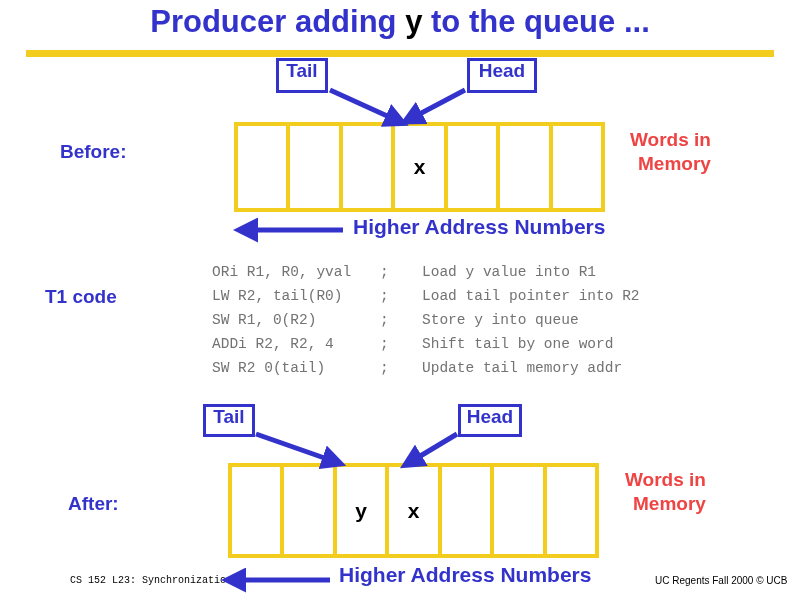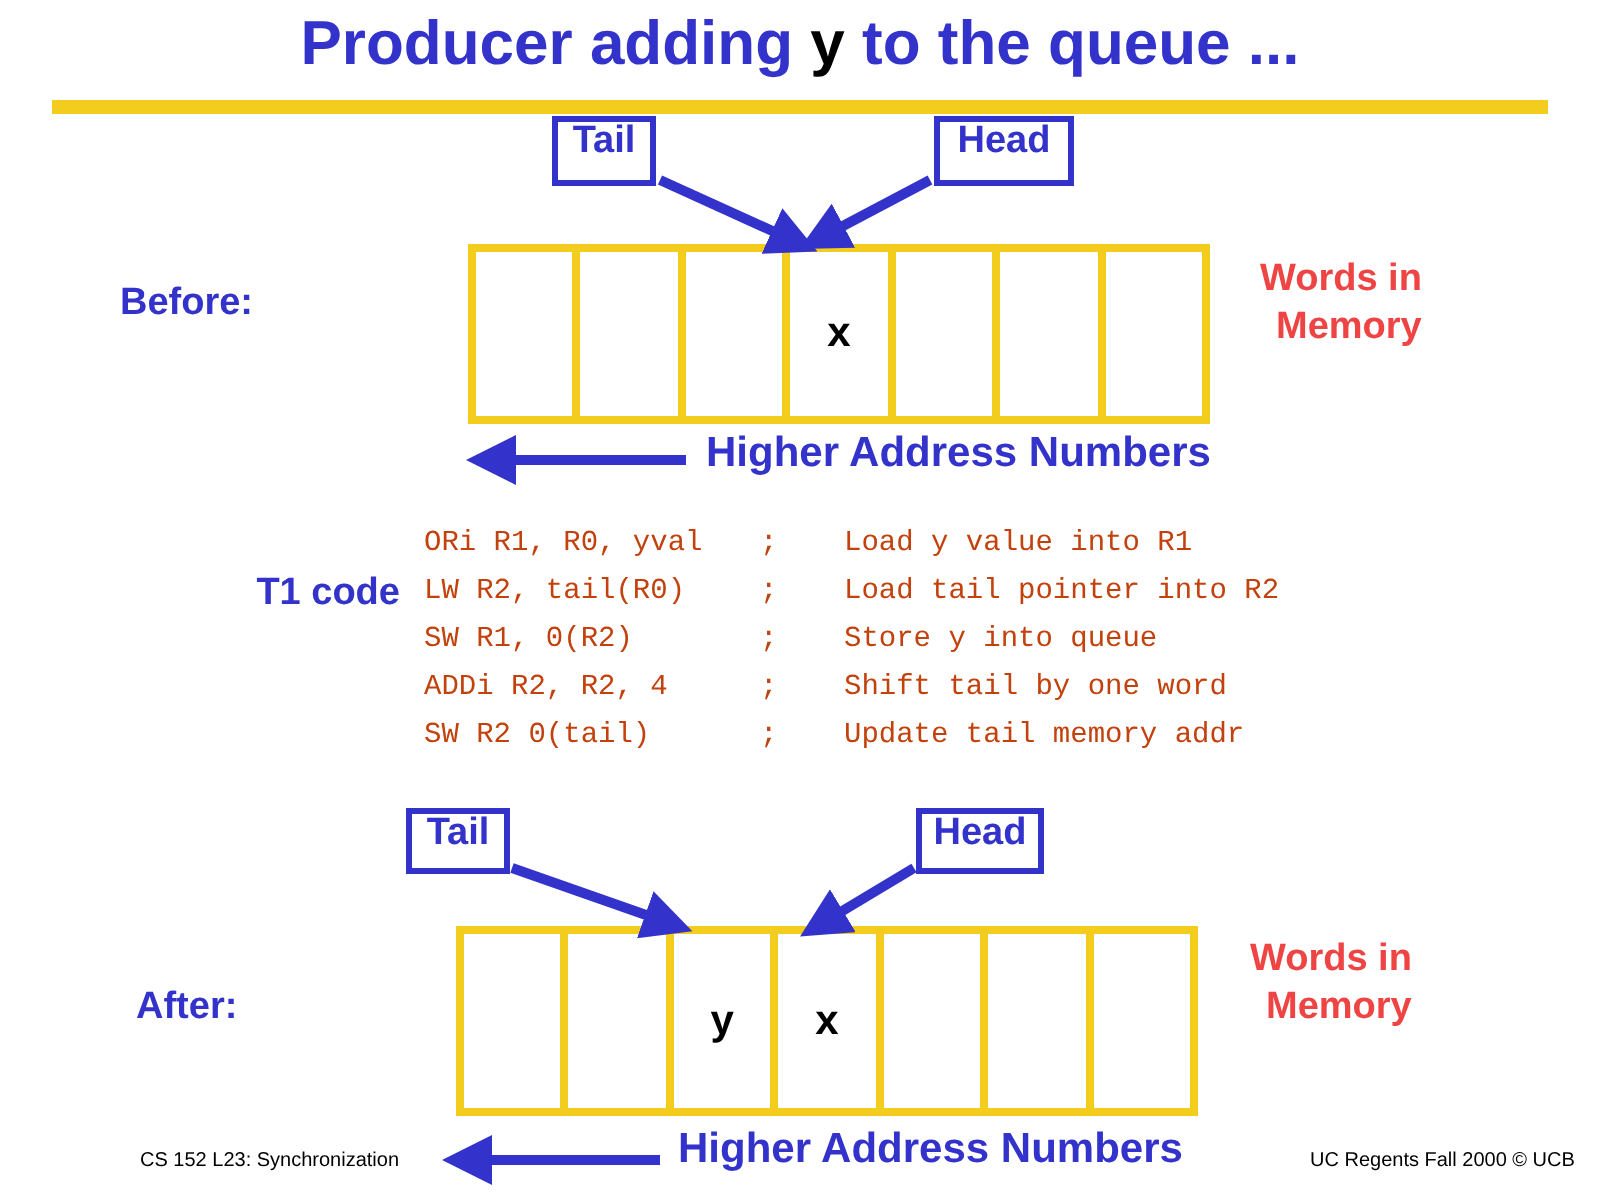--- a/index.html
+++ b/index.html
@@ -104,40 +104,40 @@
     color: #000000;
   }
   .queue .cell:last-child { border-right: none; }
 
   
   .code {
     position: absolute;
     font-family: "Liberation Mono", monospace;
     font-size: 14.5px;
     line-height: 24px;
-    color: #c2410c;
+    color: #737373;
     white-space: pre;
   }
   .code .row { display: block; }
   .code .instr {
     display: inline-block;
     width: 168px;
   }
   .code .semi {
     display: inline-block;
     width: 42px;
   }
   .code .cmt { display: inline-block; }
 
   
   .footer-left {
     position: absolute;
     left: 70px;
     top: 575px;
-    font-family: Liberation Sans, sans-serif;
+    font-family: Liberation Mono, monospace;
     font-size: 10px;
     color: #000000;
     white-space: nowrap;
     text-align: right;
   }
   .footer-right {
     position: absolute;
     left: 655px;
     top: 575px;
     font-family: "Liberation Sans", sans-serif;
@@ -186,21 +186,21 @@
       <div class="cell"></div>
     </div>
 
   <div class="black-label" style="left:630px; top:128px; width:160px; text-align:left;">
     <div>Words in</div>
     <div style="padding-left:8px;">Memory</div>
   </div>
 
   <div class="blue-label" style="left:353px; top:215px; font-size:21px;">Higher Address Numbers</div>
 
-  <div class="blue-label" style="left:45px; top:285px; width:155px; text-align:right;">
+  <div class="blue-label" style="left:45px; top:285px; width:155px; text-align:left;">
     <div>T1 code</div>
   </div>
 
   <div class="code" id="code-block" style="left:212px; top:260px;"><div class="row"><span class="instr">ORi R1, R0, yval</span><span class="semi">;</span><span class="cmt">Load y value into R1</span></div><div class="row"><span class="instr">LW R2, tail(R0)</span><span class="semi">;</span><span class="cmt">Load tail pointer into R2</span></div><div class="row"><span class="instr">SW R1, 0(R2)</span><span class="semi">;</span><span class="cmt">Store y into queue</span></div><div class="row"><span class="instr">ADDi R2, R2, 4</span><span class="semi">;</span><span class="cmt">Shift tail by one word</span></div><div class="row"><span class="instr">SW R2 0(tail)</span><span class="semi">;</span><span class="cmt">Update tail memory addr</span></div></div>
 
   <div class="blue-label" style="left:68px; top:492px;">After:</div>
 
   <div class="ptr-box" style="left:203px; top:404px; width:52px; height:33px;">
     <span>Tail</span>
   </div>

